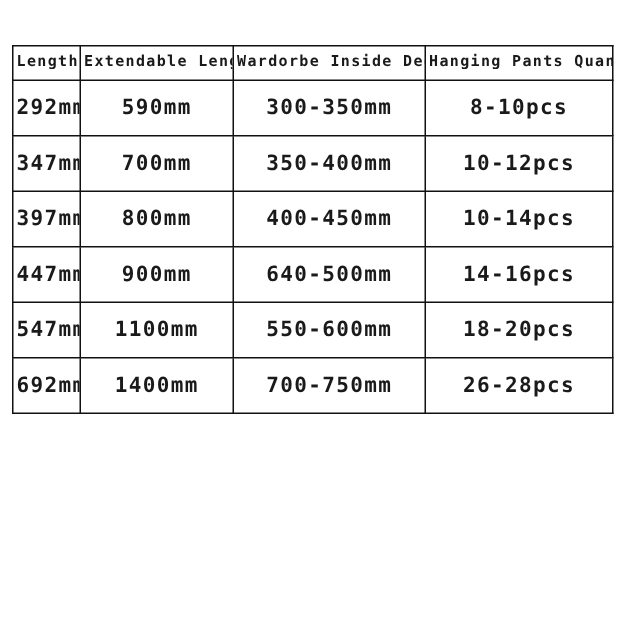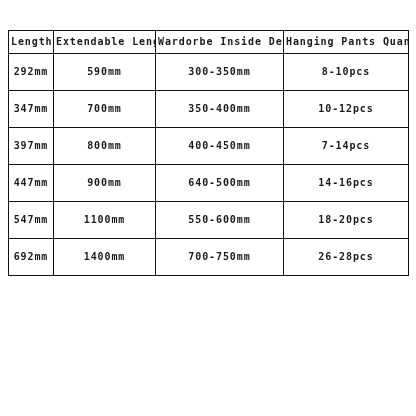--- a/index.html
+++ b/index.html
@@ -43,21 +43,21 @@
     white-space: nowrap;
     overflow: hidden;
   }
   .spec-table thead th {
     height: 22px;
     font-size: 10px;
     line-height: 22px;
   }
   .spec-table tbody td {
     height: 36px;
-    font-size: 10px;
+    font-size: 14px;
     line-height: 36px;
     margin-left: 20px;
   }
   col.c-length      { width: 45px; }
   col.c-extendable  { width: 102px; }
   col.c-depth       { width: 128px; }
   col.c-quantity    { width: 125px; }
 </style>
 </head>
 <body>
@@ -89,21 +89,21 @@
       <tr>
         <td>347mm</td>
         <td>700mm</td>
         <td>350-400mm</td>
         <td>10-12pcs</td>
       </tr>
       <tr>
         <td>397mm</td>
         <td>800mm</td>
         <td>400-450mm</td>
-        <td>7-14pcs</td>
+        <td>10-14pcs</td>
       </tr>
       <tr>
         <td>447mm</td>
         <td>900mm</td>
         <td>640-500mm</td>
         <td>14-16pcs</td>
       </tr>
       <tr>
         <td>547mm</td>
         <td>1100mm</td>

